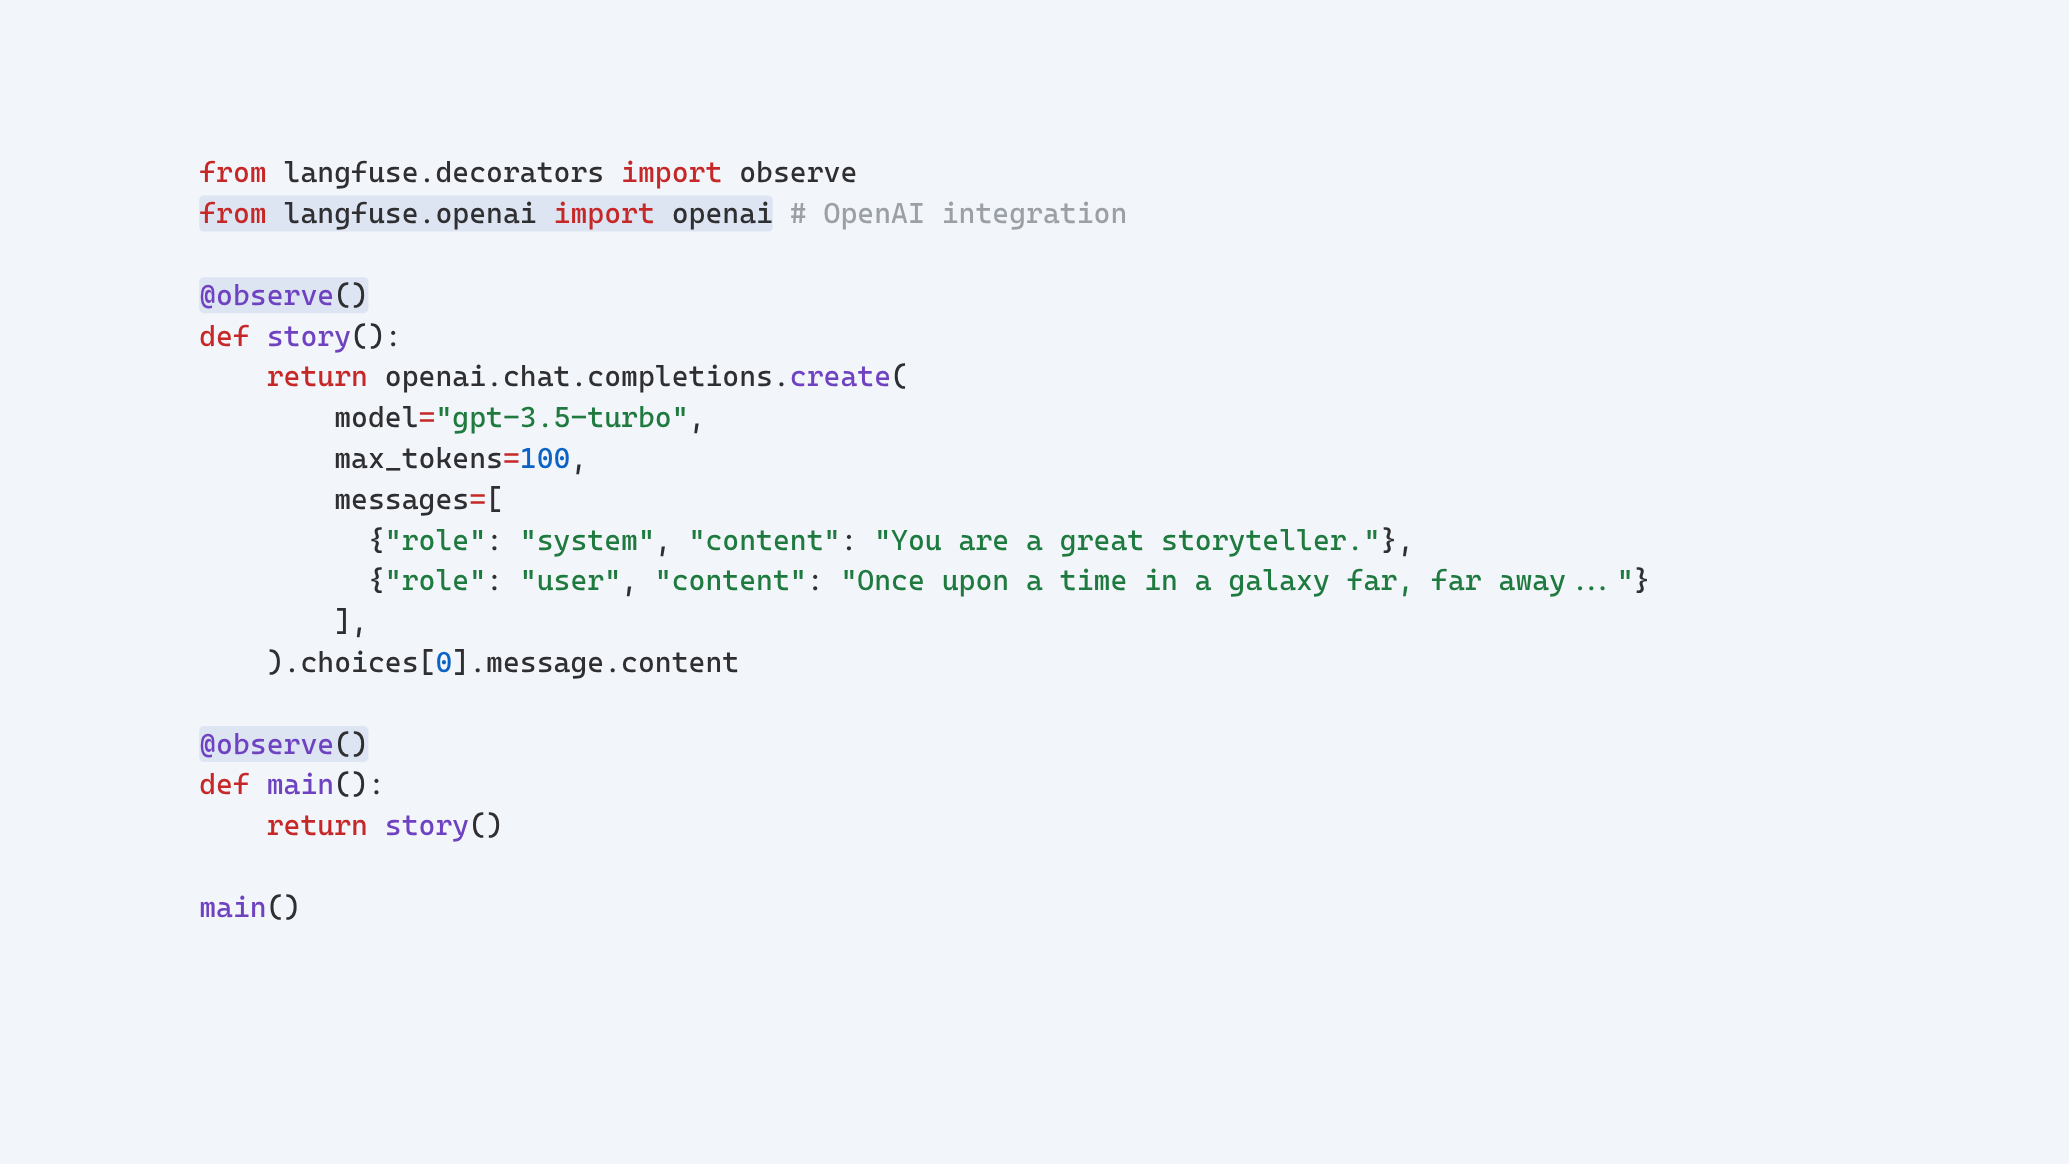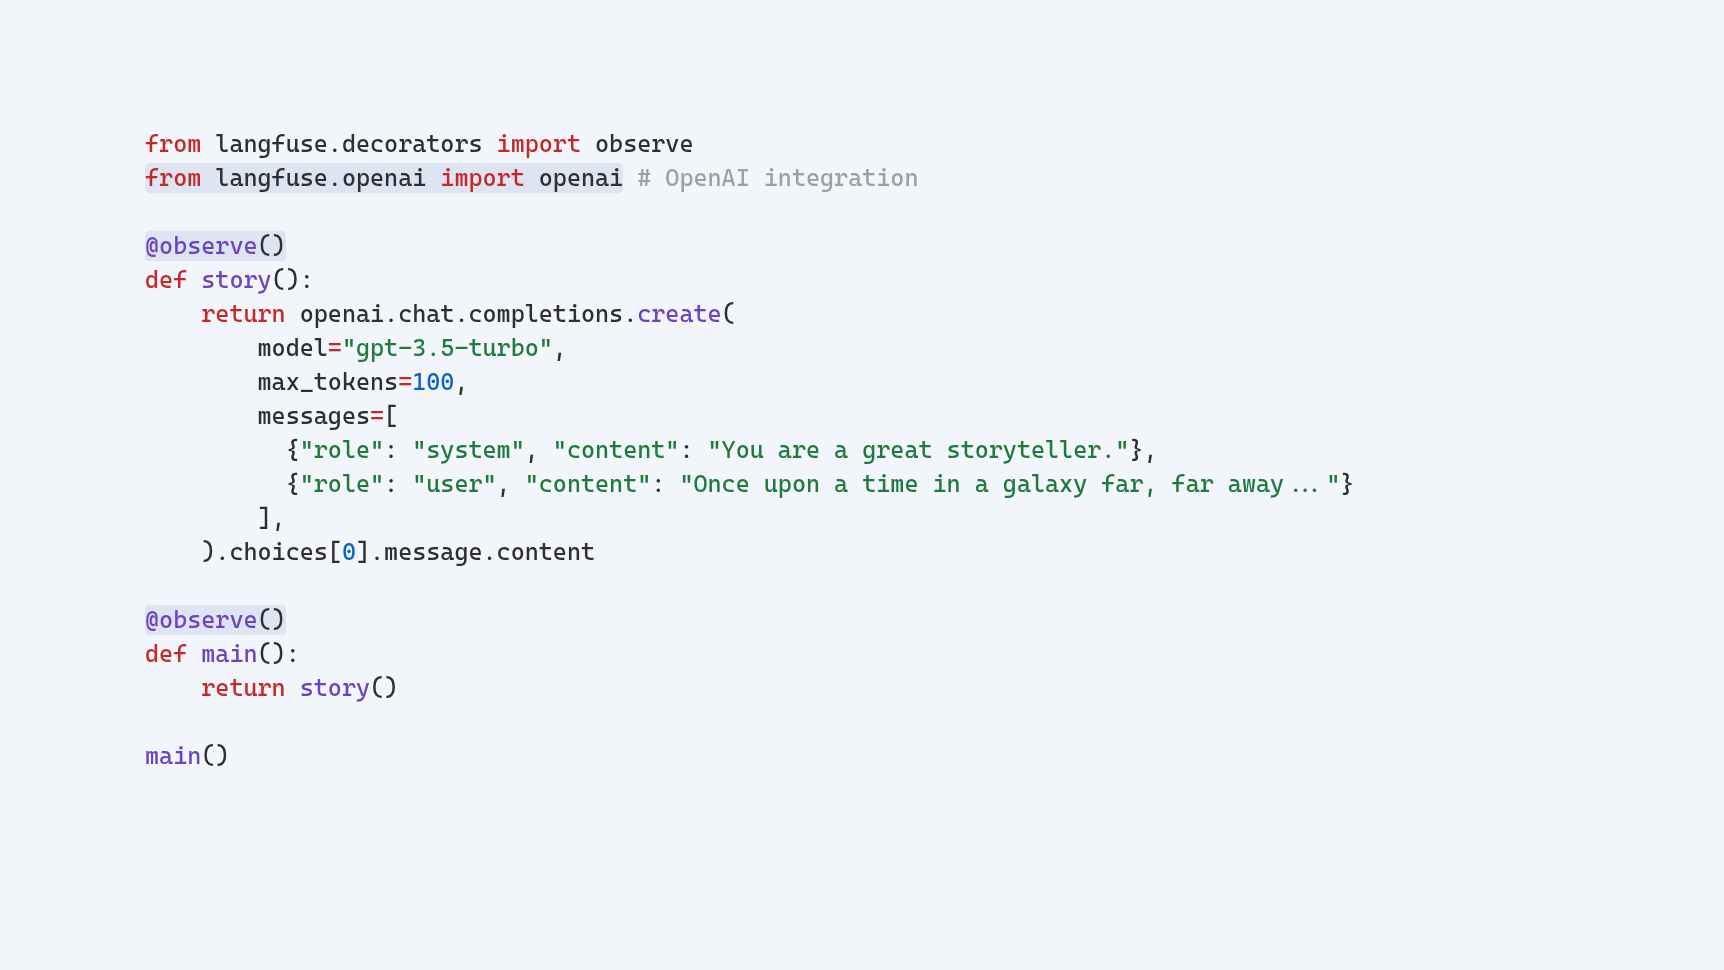--- a/index.html
+++ b/index.html
@@ -7,21 +7,21 @@
     padding: 0;
     width: 1724px;
     height: 970px;
     background: #f2f5f9;
     font-family: ui-monospace, "SF Mono", "Cascadia Code", Menlo, Consolas, monospace;
     font-size: 24px;
     line-height: 34px;
   }
   .code-block {
     position: absolute;
-    left: 145px;
+    left: 166px;
     top: 93px;
     white-space: pre;
   }
   .kw   { color: #c62828; }          
   .mod  { color: #2f2f32; }          
   .fn   { color: #6f42c1; }          
   .at   { color: #6f42c1; }
   .str  { color: #1f7a3f; }          
   .num  { color: #0b63c4; }          
   .op   { color: #c62828; }          

